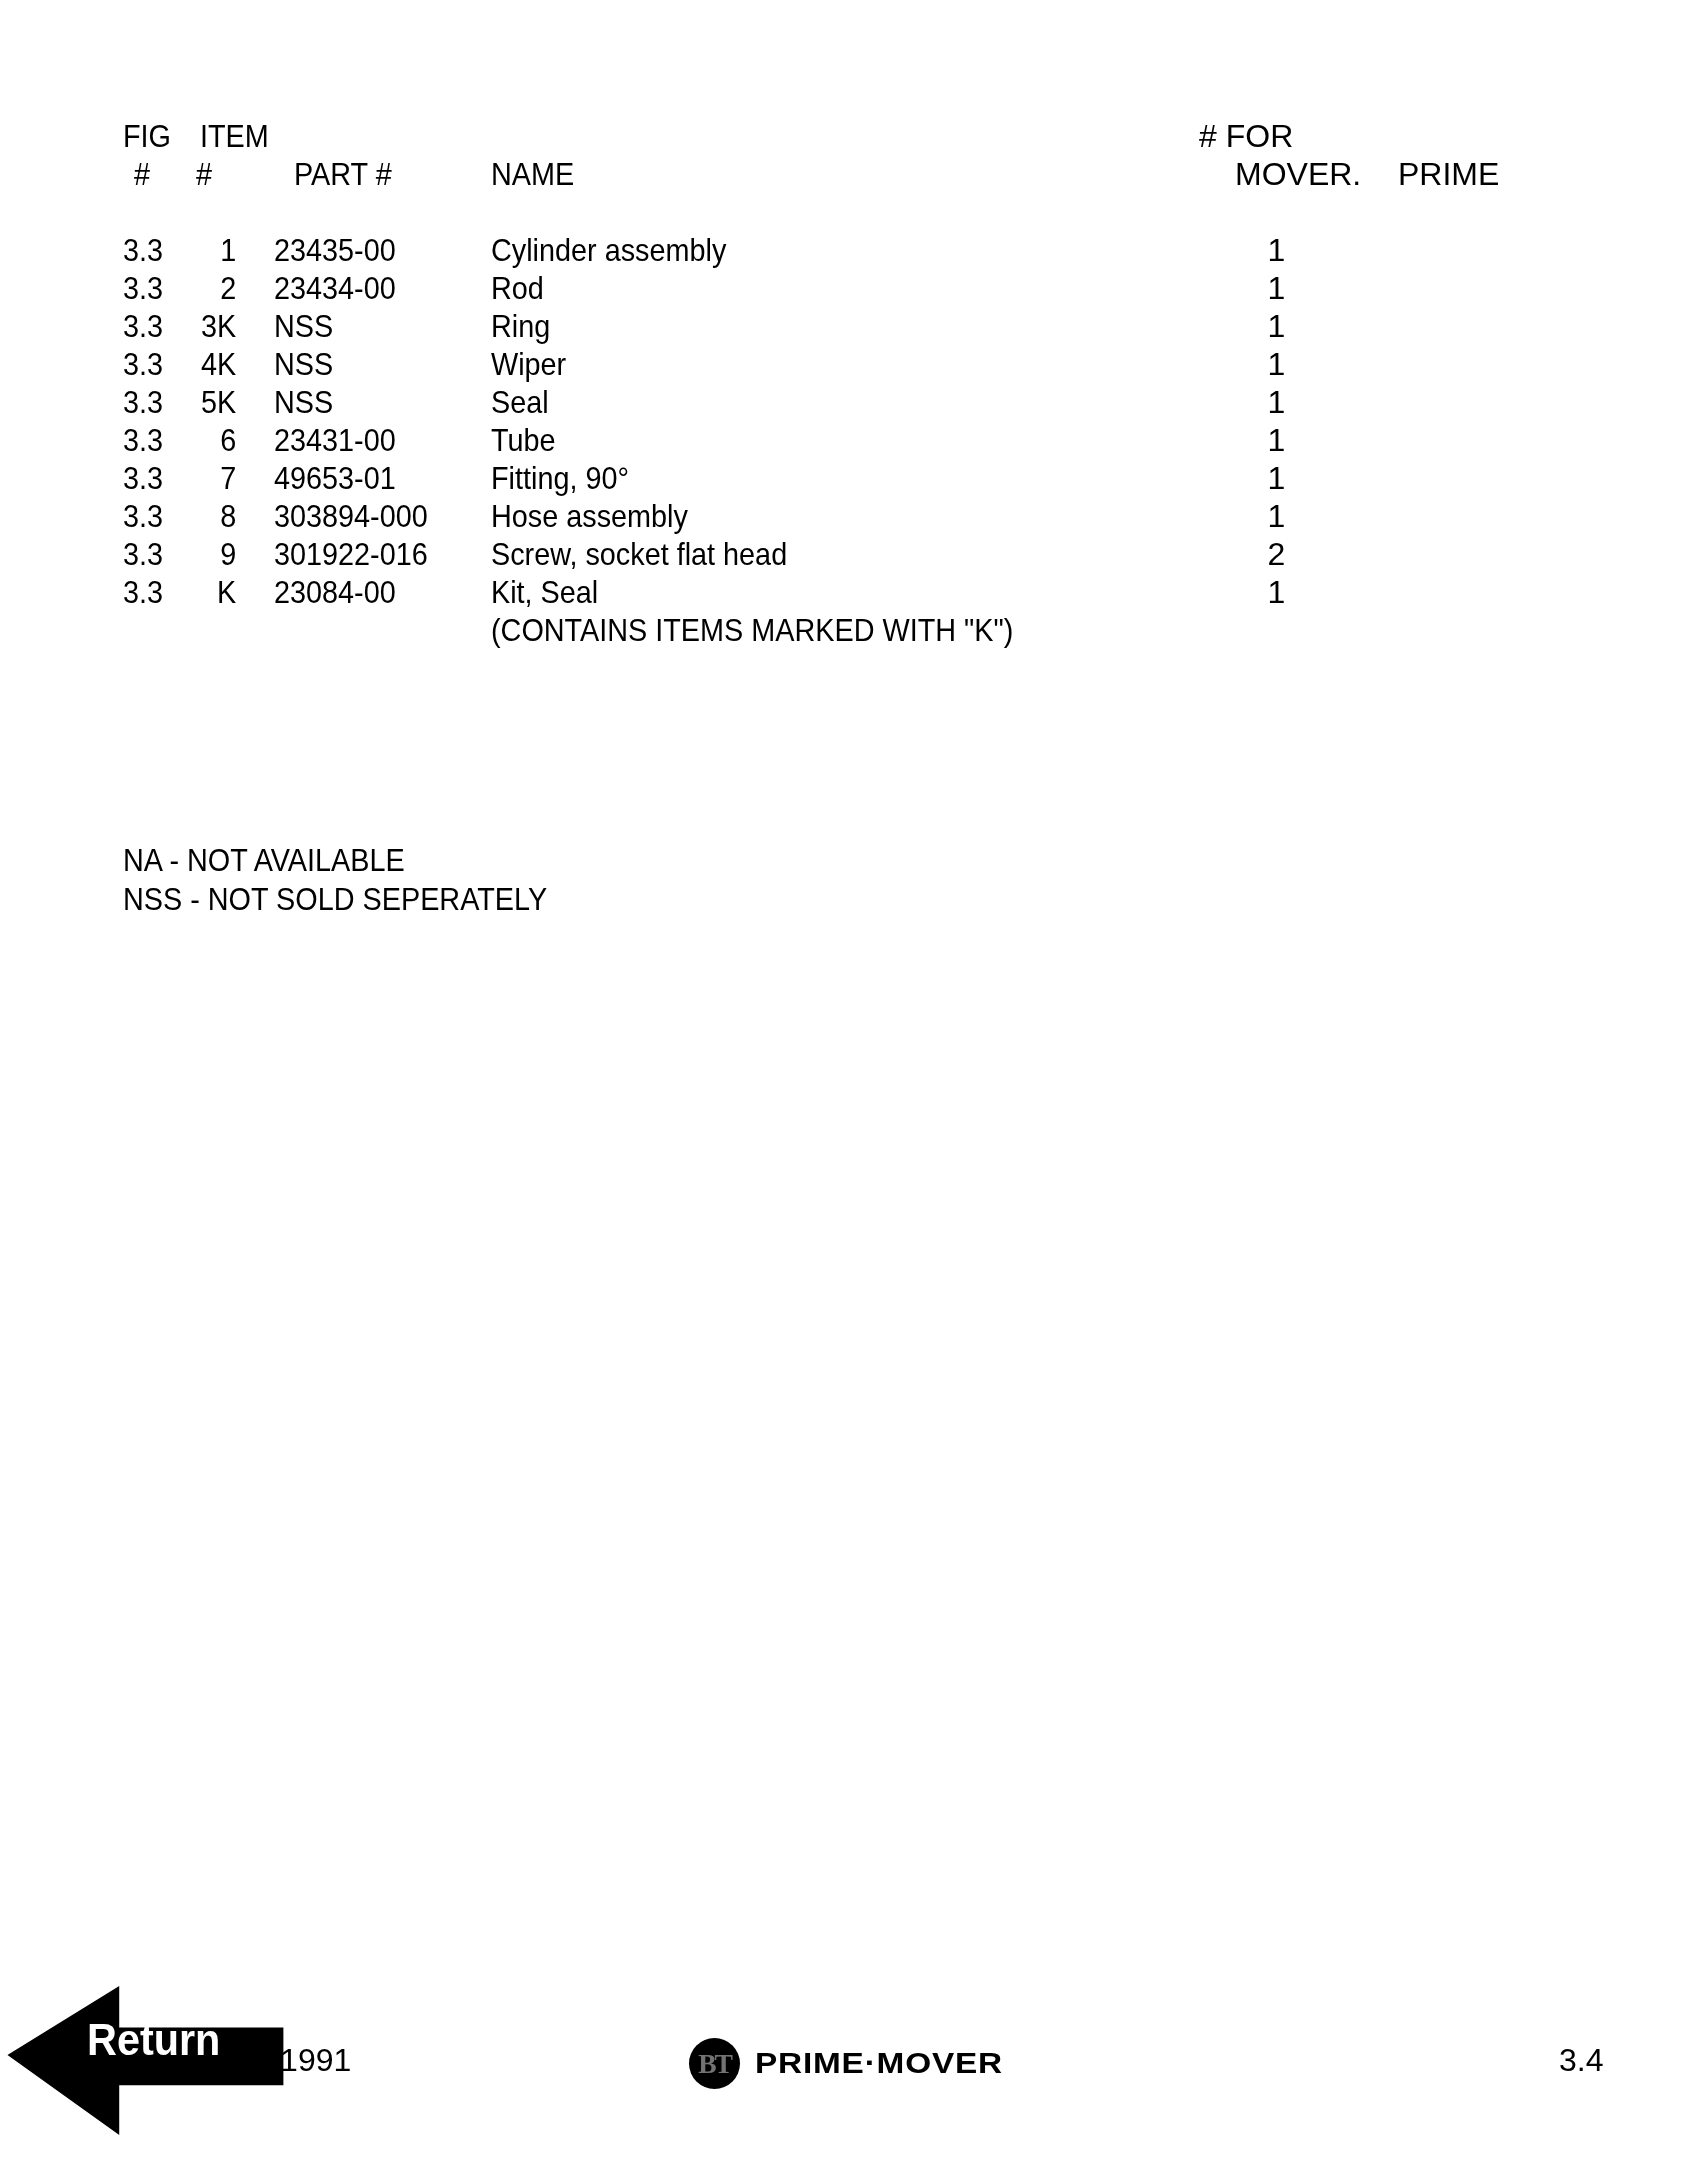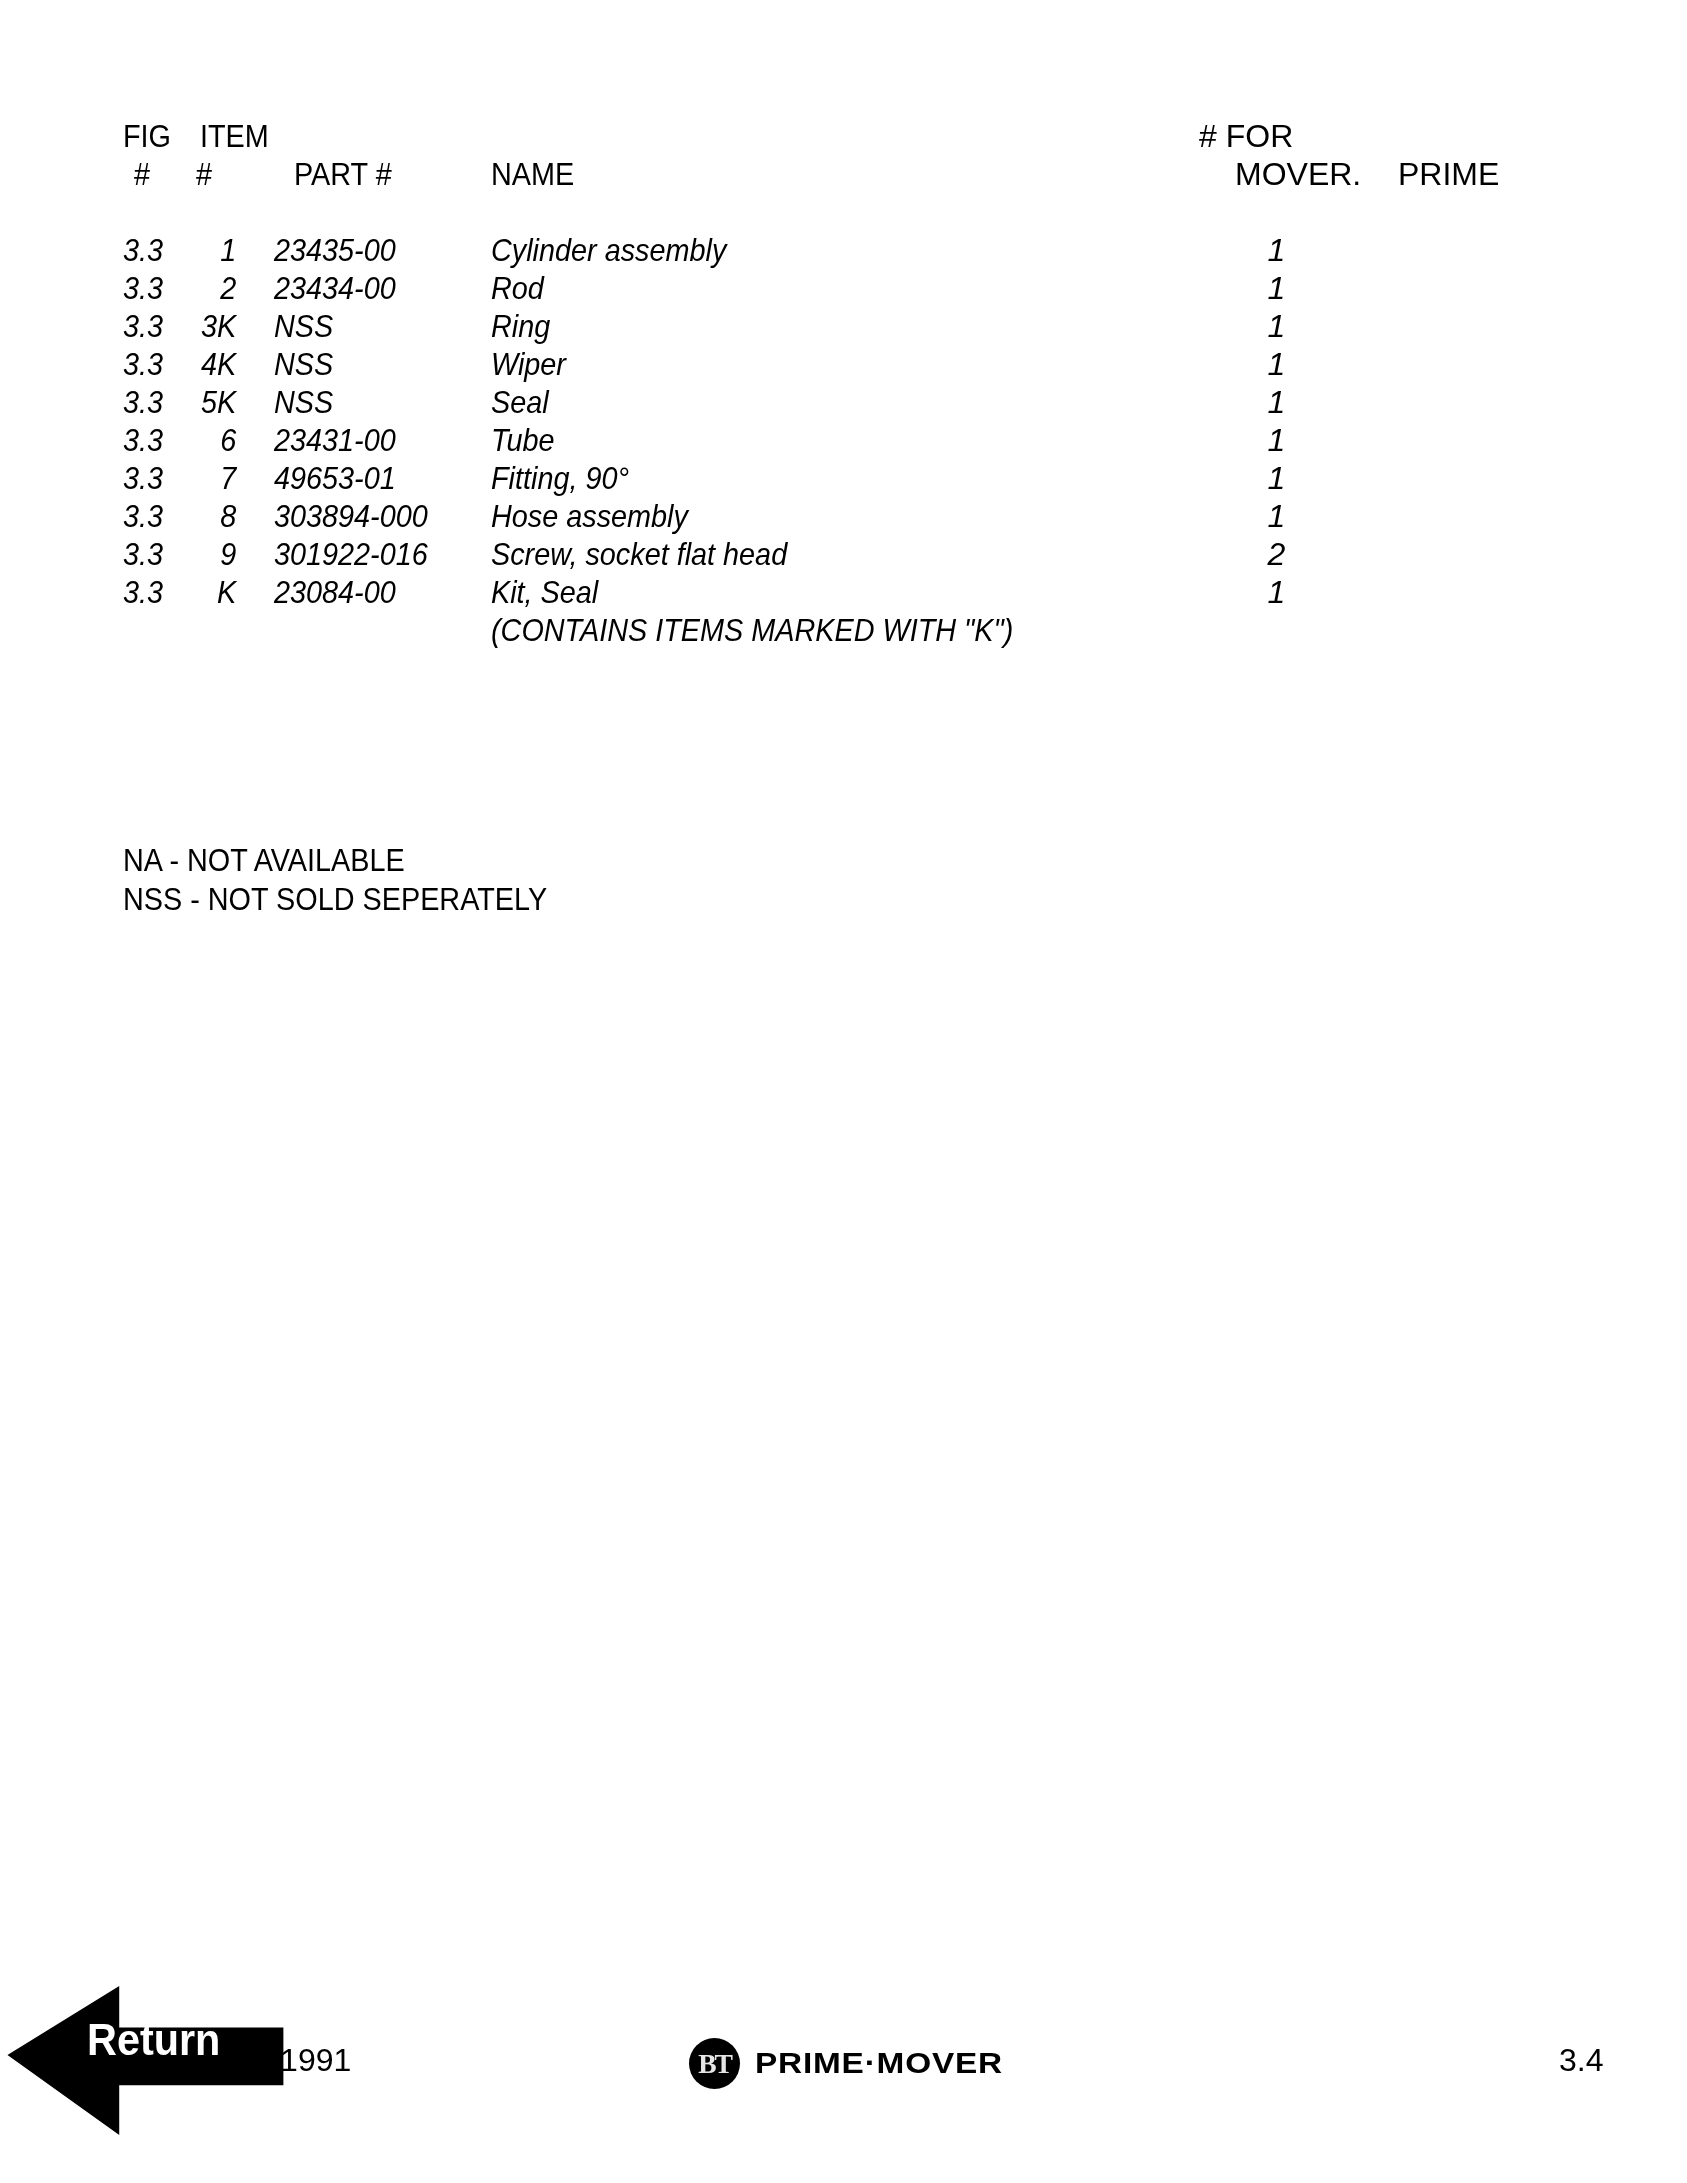--- a/index.html
+++ b/index.html
@@ -9,30 +9,30 @@
   }
   .t { position: absolute; font-size: 32px; line-height: 39px; white-space: pre; transform-origin: left top; }
   .cond { transform: scaleX(0.9); }
   .hdr1 { top: 117px; }
   .hdr2 { top: 155px; }
   .col-fig { left: 123px; }
   .col-item { left: 193px; width: 48px; text-align: right; }
   .col-part { left: 274px; }
   .col-name { left: 491px; }
   .col-qty { left: 1256px; width: 41px; text-align: center; }
-  .rows { position: absolute; left: 0; top: 231px; width: 1687px; font-style: italic; }
+  .rows { position: absolute; left: 0; top: 231px; width: 1687px; }
   .row { position: relative; height: 38px; }
   .row .t { top: 0; }
   .legend { position: absolute; left: 123px; top: 841px; }
   .legend div { font-size: 32px; line-height: 39px; white-space: pre; }
   .footer-date { position: absolute; left: 123px; top: 2041px; font-size: 32px; line-height: 39px; }
   .footer-page { position: absolute; left: 1559px; top: 2041px; font-size: 32px; line-height: 39px; }
   .logo { position: absolute; left: 689px; top: 2036px; height: 55px; display: flex; align-items: center; }
   .logo-circle {
-    width: 51px; height: 51px; border-radius: 50%; background: #000; color: #e5e5e5;
+    width: 51px; height: 51px; border-radius: 50%; background: #000; color: #737373;
     display: flex; align-items: center; justify-content: center;
     font-family: "Liberation Serif", serif; font-weight: bold; font-size: 27.6px; letter-spacing: -2.1px;
   }
   .logo-text {
     margin-left: 15px; font-family: "Liberation Sans", sans-serif; font-weight: bold;
     font-size: 29px; letter-spacing: 0.7px; transform: scaleX(1.15); transform-origin: left center;
   }
   .return-btn { position: absolute; left: 5.5px; top: 1986px; width: 283px; height: 149px; cursor: pointer; }
   .return-btn svg { position: absolute; left: 0; top: 0; }
   .return-label {

